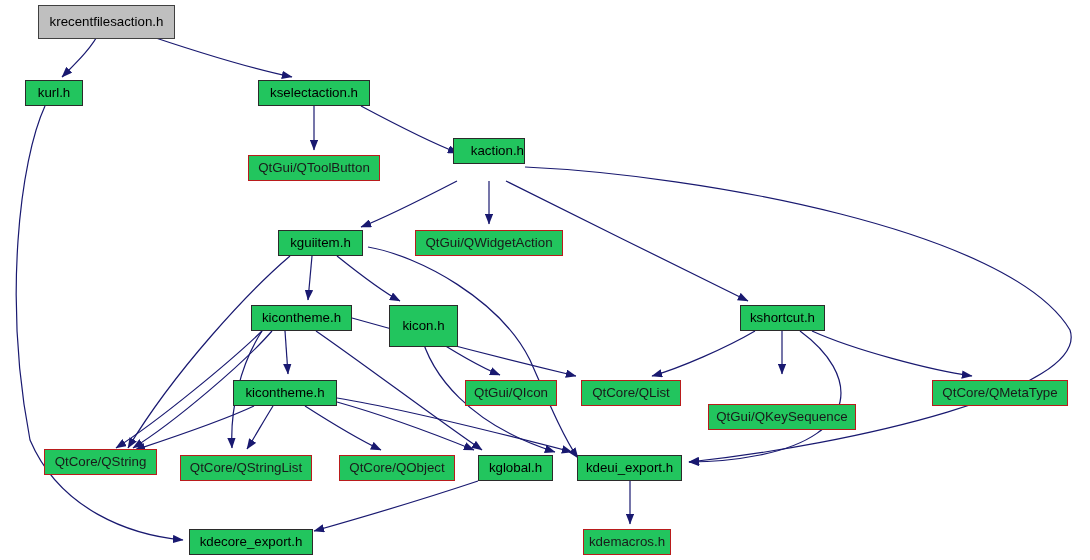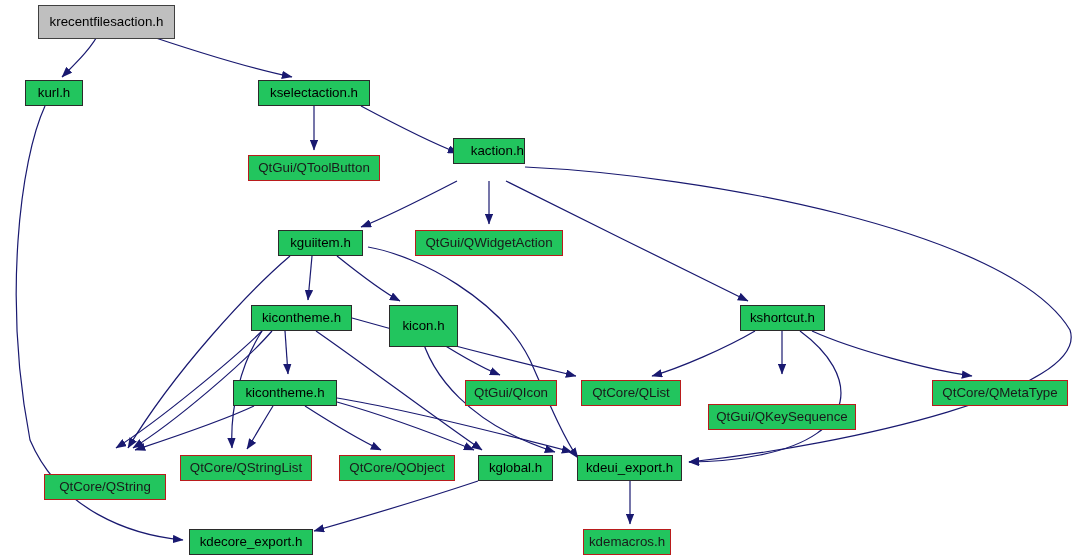--- a/index.html
+++ b/index.html
@@ -134,21 +134,21 @@
       </div>
       <div class="graph-node external" style="left: 581px; top: 380px; width: 100px; height: 26px;">
         <span>QtCore/QList</span>
       </div>
       <div class="graph-node external" style="left: 708px; top: 404px; width: 148px; height: 26px;">
         <span>QtGui/QKeySequence</span>
       </div>
       <div class="graph-node external" style="left: 932px; top: 380px; width: 136px; height: 26px;">
         <span>QtCore/QMetaType</span>
       </div>
-      <div class="graph-node external" style="left: 44px; top: 474px; width: 122px; height: 26px; text-align: center;">
+      <div class="graph-node external" style="left: 44px; top: 449px; width: 113px; height: 26px; text-align: center;">
         <span>QtCore/QString</span>
       </div>
       <div class="graph-node external" style="left: 180px; top: 455px; width: 132px; height: 26px;">
         <span>QtCore/QStringList</span>
       </div>
       <div class="graph-node external" style="left: 339px; top: 455px; width: 116px; height: 26px;">
         <span>QtCore/QObject</span>
       </div>
       <div class="graph-node internal" style="left: 478px; top: 455px; width: 75px; height: 26px;">
         <span>kglobal.h</span>

